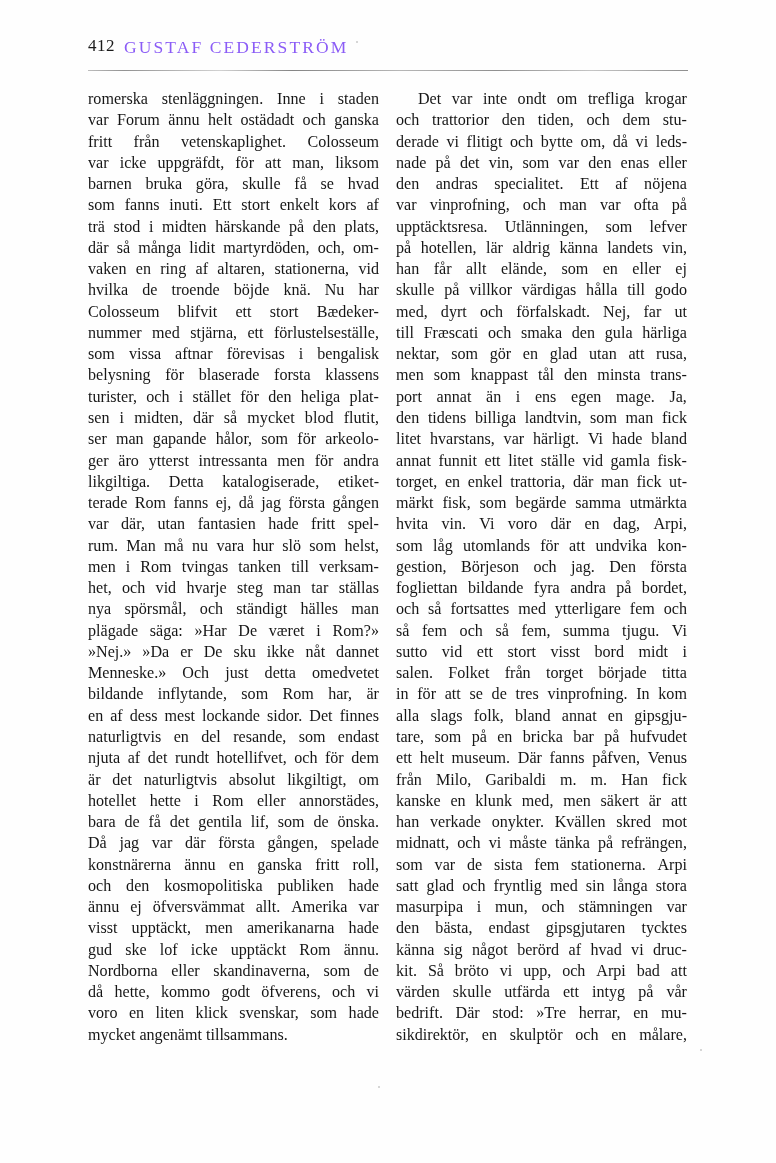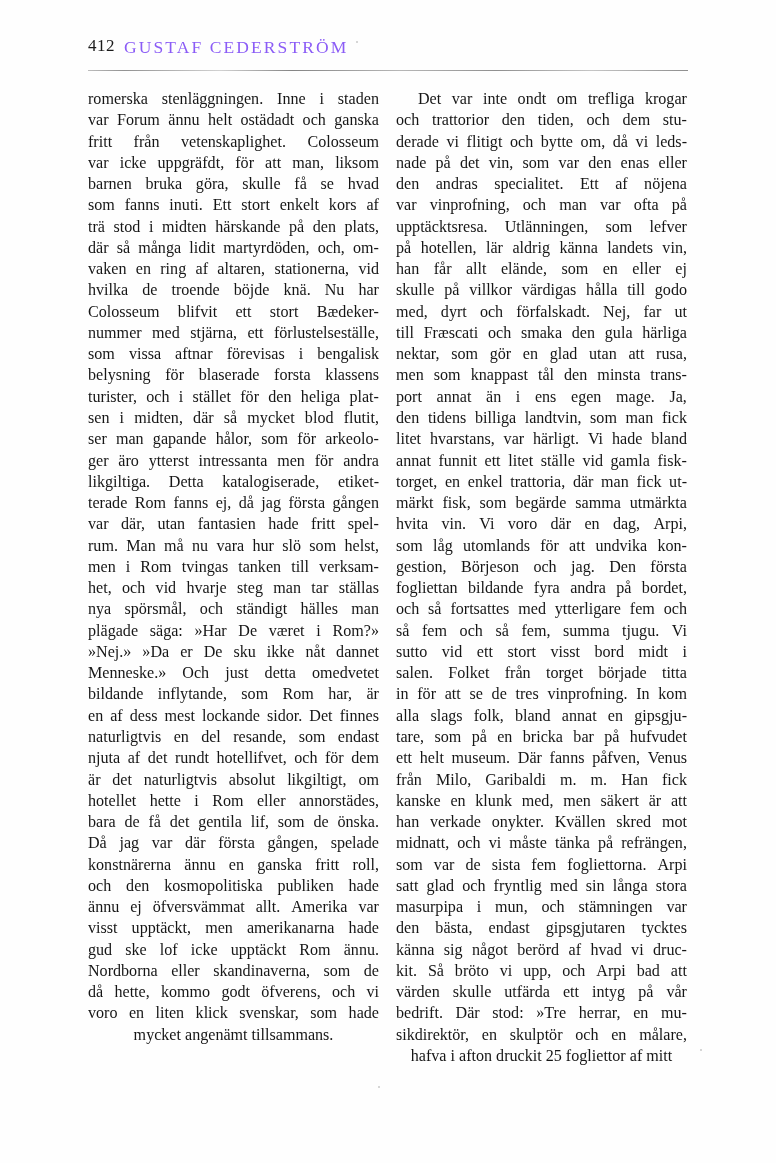--- a/index.html
+++ b/index.html
@@ -83,21 +83,21 @@
     font-size: 16.1px;
     line-height: 21.28px;
     height: 21.28px;
     white-space: pre;
     color: #161616;
   }
   .ln > span { display: inline-block; }
   
   .ln.flush {
     display: block;
-    text-align: center;
+    text-align: left;
   }
   
   .ln.indent > span:first-child { margin-left: 22px; }
 
   
   .speck {
     position: absolute;
     background: #c8c8c8;
     border-radius: 50%;
     pointer-events: none;
@@ -192,30 +192,29 @@
         <div class="ln"><span>sutto</span><span>vid</span><span>ett</span><span>stort</span><span>visst</span><span>bord</span><span>midt</span><span>i</span></div>
         <div class="ln"><span>salen.</span><span>Folket</span><span>från</span><span>torget</span><span>började</span><span>titta</span></div>
         <div class="ln"><span>in</span><span>för</span><span>att</span><span>se</span><span>de</span><span>tres</span><span>vinprofning.</span><span>In</span><span>kom</span></div>
         <div class="ln"><span>alla</span><span>slags</span><span>folk,</span><span>bland</span><span>annat</span><span>en</span><span>gipsgju-</span></div>
         <div class="ln"><span>tare,</span><span>som</span><span>på</span><span>en</span><span>bricka</span><span>bar</span><span>på</span><span>hufvudet</span></div>
         <div class="ln"><span>ett</span><span>helt</span><span>museum.</span><span>Där</span><span>fanns</span><span>påfven,</span><span>Venus</span></div>
         <div class="ln"><span>från</span><span>Milo,</span><span>Garibaldi</span><span>m.</span><span>m.</span><span>Han</span><span>fick</span></div>
         <div class="ln"><span>kanske</span><span>en</span><span>klunk</span><span>med,</span><span>men</span><span>säkert</span><span>är</span><span>att</span></div>
         <div class="ln"><span>han</span><span>verkade</span><span>onykter.</span><span>Kvällen</span><span>skred</span><span>mot</span></div>
         <div class="ln"><span>midnatt,</span><span>och</span><span>vi</span><span>måste</span><span>tänka</span><span>på</span><span>refrängen,</span></div>
-        <div class="ln"><span>som</span><span>var</span><span>de</span><span>sista</span><span>fem</span><span>fogliettorna.</span><span>Arpi</span></div>
+        <div class="ln"><span>som</span><span>var</span><span>de</span><span>sista</span><span>fem</span><span>stationerna.</span><span>Arpi</span></div>
         <div class="ln"><span>satt</span><span>glad</span><span>och</span><span>fryntlig</span><span>med</span><span>sin</span><span>långa</span><span>stora</span></div>
         <div class="ln"><span>masurpipa</span><span>i</span><span>mun,</span><span>och</span><span>stämningen</span><span>var</span></div>
         <div class="ln"><span>den</span><span>bästa,</span><span>endast</span><span>gipsgjutaren</span><span>tycktes</span></div>
         <div class="ln"><span>känna</span><span>sig</span><span>något</span><span>berörd</span><span>af</span><span>hvad</span><span>vi</span><span>druc-</span></div>
         <div class="ln"><span>kit.</span><span>Så</span><span>bröto</span><span>vi</span><span>upp,</span><span>och</span><span>Arpi</span><span>bad</span><span>att</span></div>
         <div class="ln"><span>värden</span><span>skulle</span><span>utfärda</span><span>ett</span><span>intyg</span><span>på</span><span>vår</span></div>
         <div class="ln"><span>bedrift.</span><span>Där</span><span>stod:</span><span>»Tre</span><span>herrar,</span><span>en</span><span>mu-</span></div>
         <div class="ln"><span>sikdirektör,</span><span>en</span><span>skulptör</span><span>och</span><span>en</span><span>målare,</span></div>
-        <div class="ln flush">hafva i afton druckit 25 fogliettor af mitt</div>
       </div>
   </div>
 
   <div class="speck" style="left:378px; top:1086px; width:2px; height:2px;"></div>
 
   <div class="speck" style="left:700px; top:1049px; width:2px; height:2px;"></div>
   <div class="speck" style="left:356px; top:41px; width:2px; height:2px;"></div>
 </div>
 
 </body></html>

